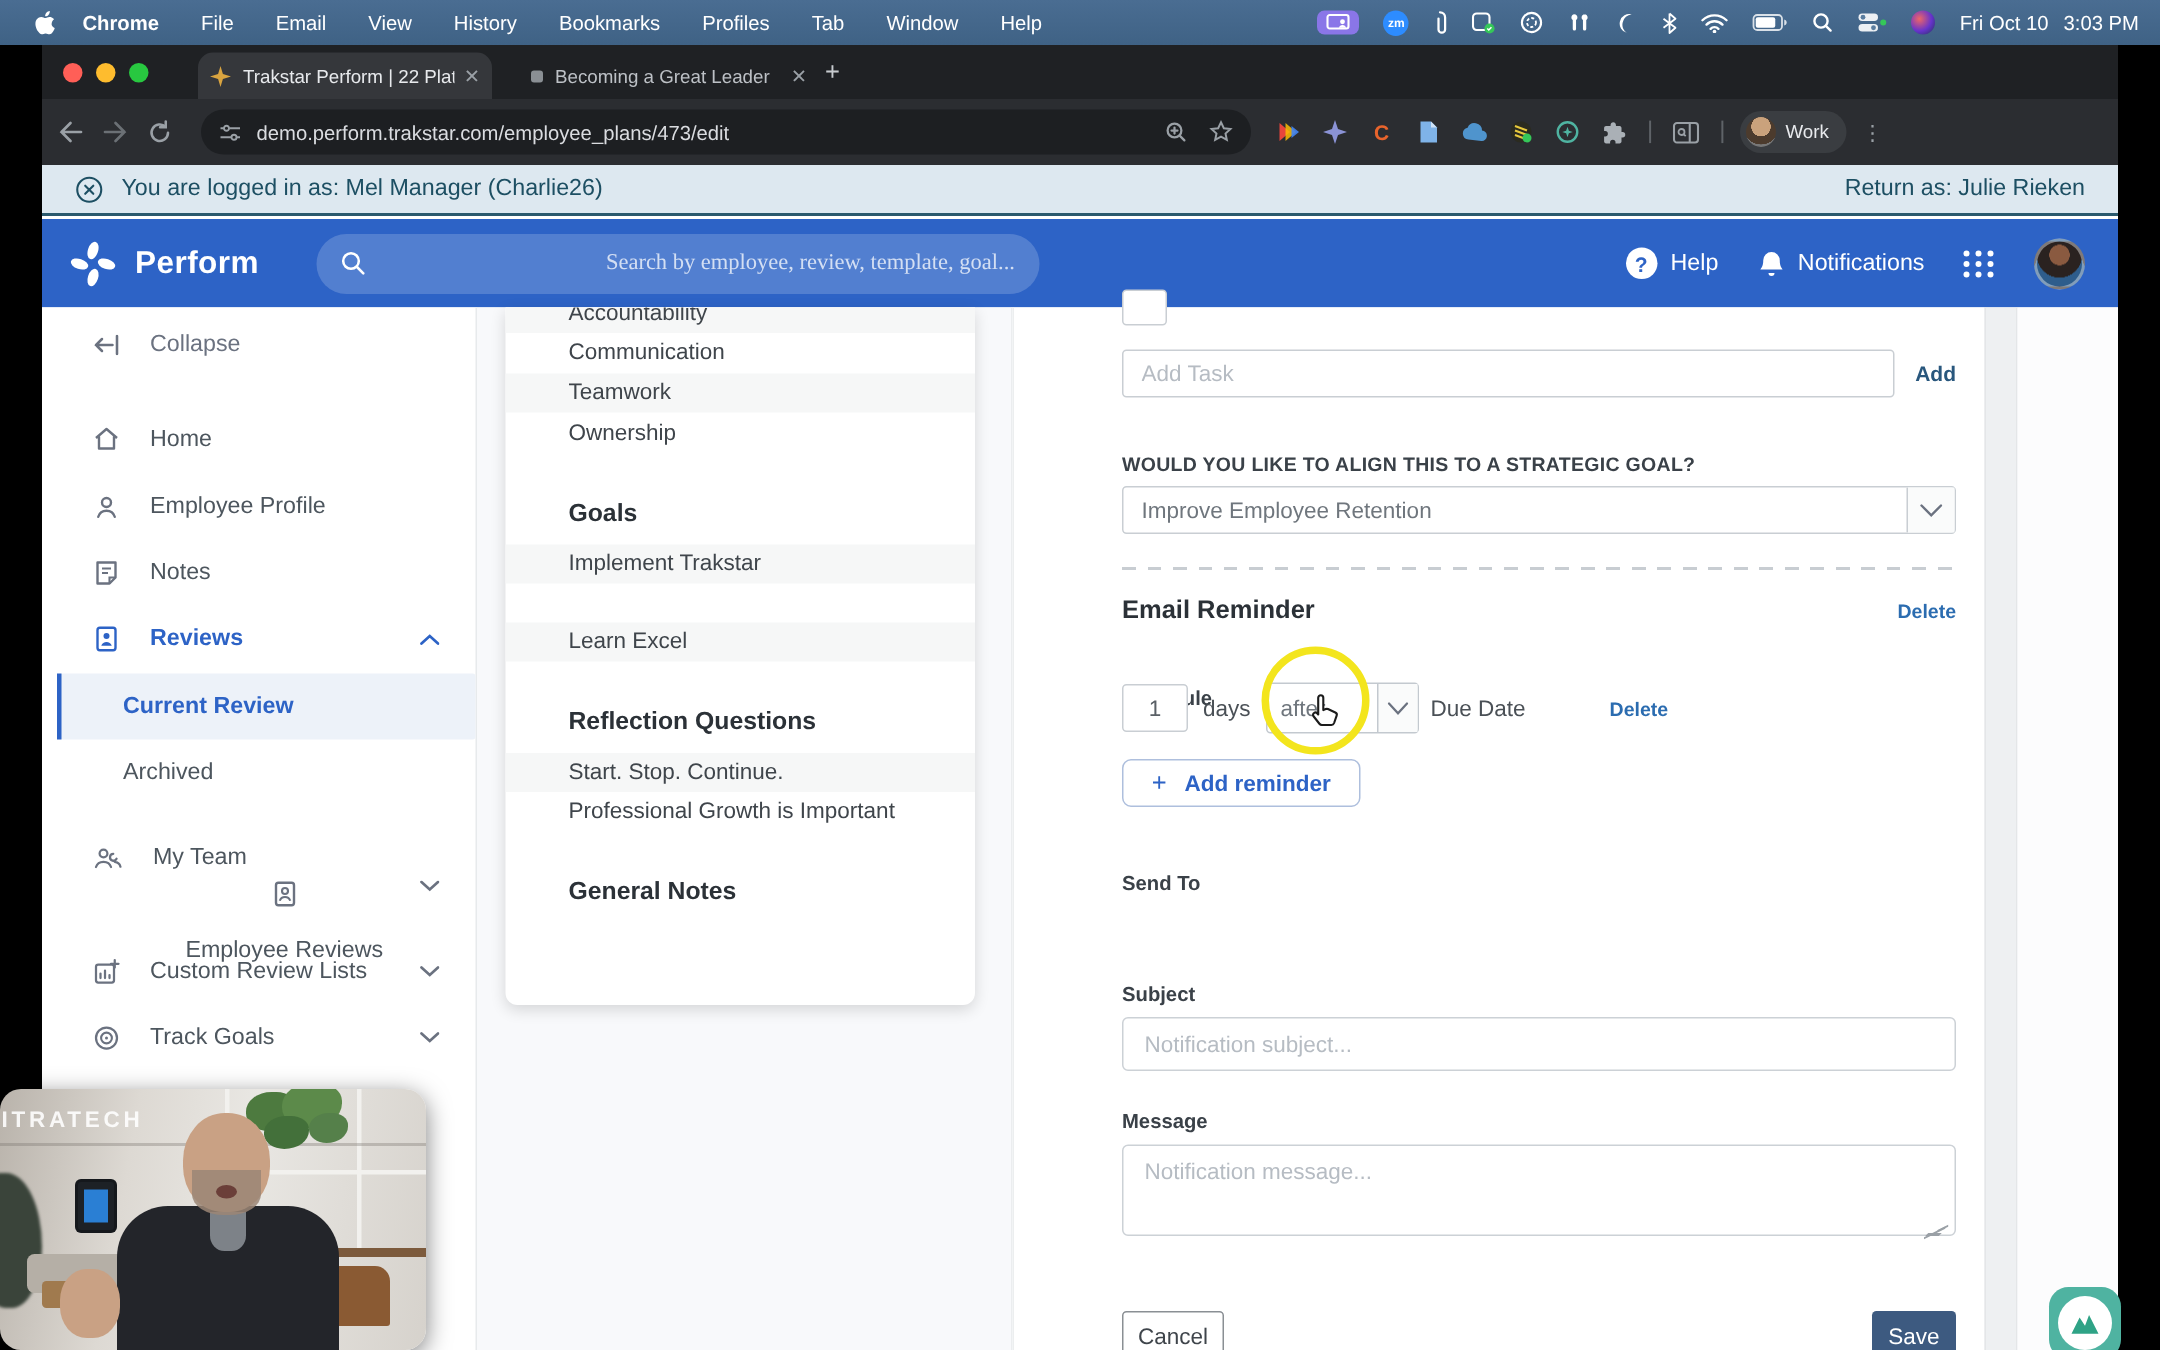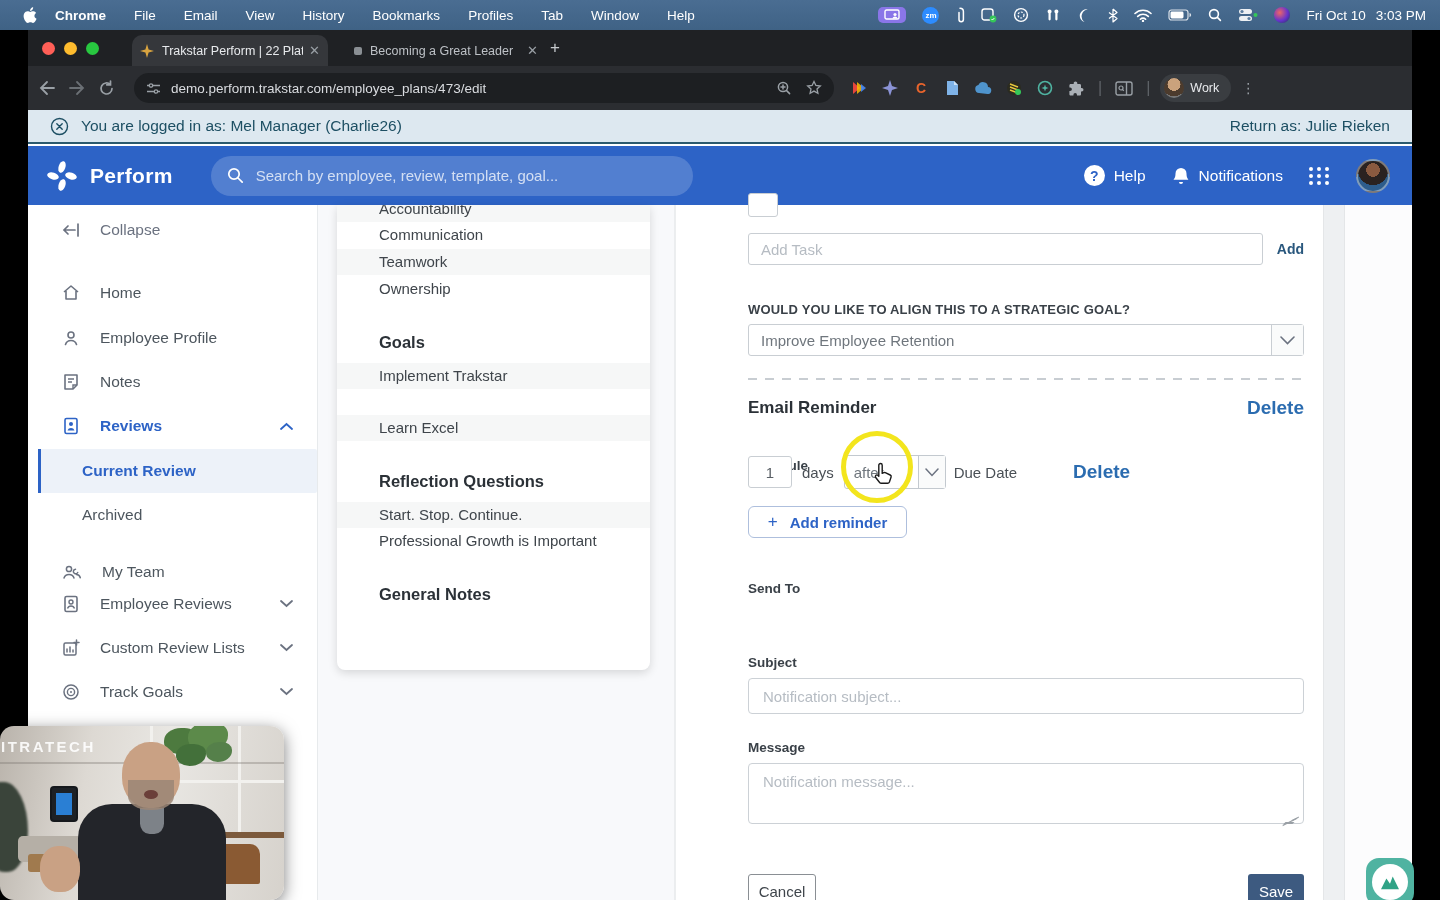--- a/index.html
+++ b/index.html
@@ -67,21 +67,21 @@
   .banner .return { margin-left:auto; cursor:pointer; }
 
   
   .appheader { position:absolute; left:0; top:116px; width:100%; height:59px; background:#2d63c6;
     display:flex; align-items:center; color:#fff; }
   .brand { display:flex; align-items:center; gap:10px; margin-left:16px; }
   .brand-name { font-size:21px; font-weight:600; letter-spacing:.3px; }
   .searchpill { margin-left:38px; width:482px; height:40px; background:rgba(255,255,255,.18);
     border-radius:20px; display:flex; align-items:center; padding:0 16px; gap:12px; }
   .searchpill input { background:transparent; border:none; outline:none; color:#bef264;
-    font-size:15px; width:100%; font-family:Liberation Sans, sans-serif; }
+    font-size:15px; width:100%; font-family:Liberation Serif, serif;text-align:right; }
   .searchpill input::placeholder { color:rgba(255,255,255,.75); }
   .hdr-right { margin-left:auto; display:flex; align-items:center; gap:26px; padding-right:22px; }
   .hdr-item { display:flex; align-items:center; gap:9px; font-size:15.5px; cursor:pointer; }
   .help-circ { width:21px; height:21px; border-radius:50%; background:#fff; color:#2d63c6;
     font-weight:bold; font-size:14px; display:flex; align-items:center; justify-content:center; }
   .dotgrid { display:grid; grid-template-columns:repeat(3,5px); grid-gap:3px; cursor:pointer; }
   .dotgrid i { width:4px; height:4px; border-radius:50%; background:#fff; }
   .avatar { width:34px; height:34px; border-radius:50%; cursor:pointer;
     background:radial-gradient(circle at 50% 30%, #8a5a40 0 26%, #2a2220 27% 58%, #2e5d8c 59%),
     #cfd8e8; border:2px solid rgba(255,255,255,.4); }
@@ -135,21 +135,21 @@
   .select .chevseg { width:32px; border-left:1px solid #c9ced3; background:#fafbfb;
     display:flex; align-items:center; justify-content:center; }
   .strat-select { left:0; top:119px; width:556px; height:32px; }
 
   .dashes { position:absolute; left:0; top:173px; width:556px; height:2px;
     background:repeating-linear-gradient(90deg,#c8cdd2 0 9px, transparent 9px 17px); }
 
   .er-head-row { position:absolute; left:0; top:192px; width:556px; display:flex;
     align-items:center; justify-content:space-between; }
   .er-title { font-size:17px; font-weight:bold; color:#2b3137; }
-  .del-link { color:#2b6cb0; font-weight:bold; font-size:19px; cursor:pointer; }
+  .del-link { color:#2b6cb0; font-weight:bold; font-size:13px; cursor:pointer; }
 
   .sched-label { position:absolute; left:0; top:228px; font-size:13.5px; font-weight:600; color:#3a4148;margin-top:25px; }
   .sched-row { position:absolute; left:0; top:250px; width:556px; height:34px; display:flex;
     align-items:center; }
   .days-input { width:44px; height:32px; border:1px solid #c9ced3; border-radius:3px;
     text-align:center; font-size:15px; color:#5a6066; font-family:inherit; outline:none; }
   .plain { font-size:15px; color:#4a5056; }
   .when-select { position:relative; display:flex; width:102px; height:34px; border:1px solid #c3c9cf;
     border-radius:3px; background:#fff; margin:0 8px 0 10px; cursor:pointer; }
   .when-select .val { flex:1; display:flex; align-items:center; padding:0 9px; color:#6f767d; font-size:15px;}
@@ -593,21 +593,21 @@
         <span>
           <svg width="20" height="16" viewBox="0 0 20 16">
               <circle cx="7" cy="5" r="2.6" fill="none" stroke="#6b7280" stroke-width="1.5"></circle>
               <path d="M2 14c.7-2.3 2.6-3.5 5-3.5s4.3 1.2 5 3.5" fill="none" stroke="#6b7280" stroke-width="1.5" stroke-linecap="round"></path>
               <path d="M13.5 5.2a2.3 2.3 0 102.2 3.3M14.5 10.6c2 .2 3.3 1.3 3.8 3.2" fill="none" stroke="#6b7280" stroke-width="1.5" stroke-linecap="round"></path>
             </svg>
         </span>
         <span>My Team</span>
       </div>
 
-      <div class="snav" style="top:382px;">
+      <div class="snav" style="top:382px;flex-direction:column;">
         <span>
           <svg width="18" height="18" viewBox="0 0 18 18">
               <rect x="3" y="1.5" width="12" height="15" rx="1.6" fill="none" stroke="#6b7280" stroke-width="1.6"></rect>
               <circle cx="9" cy="7" r="2" fill="none" stroke="#6b7280" stroke-width="1.4"></circle>
               <path d="M5.5 13.5c.6-1.7 1.9-2.5 3.5-2.5s2.9.8 3.5 2.5" fill="none" stroke="#6b7280" stroke-width="1.4"></path>
             </svg>
         </span>
         <span>Employee Reviews</span>
         <span class="chev">
           <svg width="13" height="8" viewBox="0 0 13 8">

